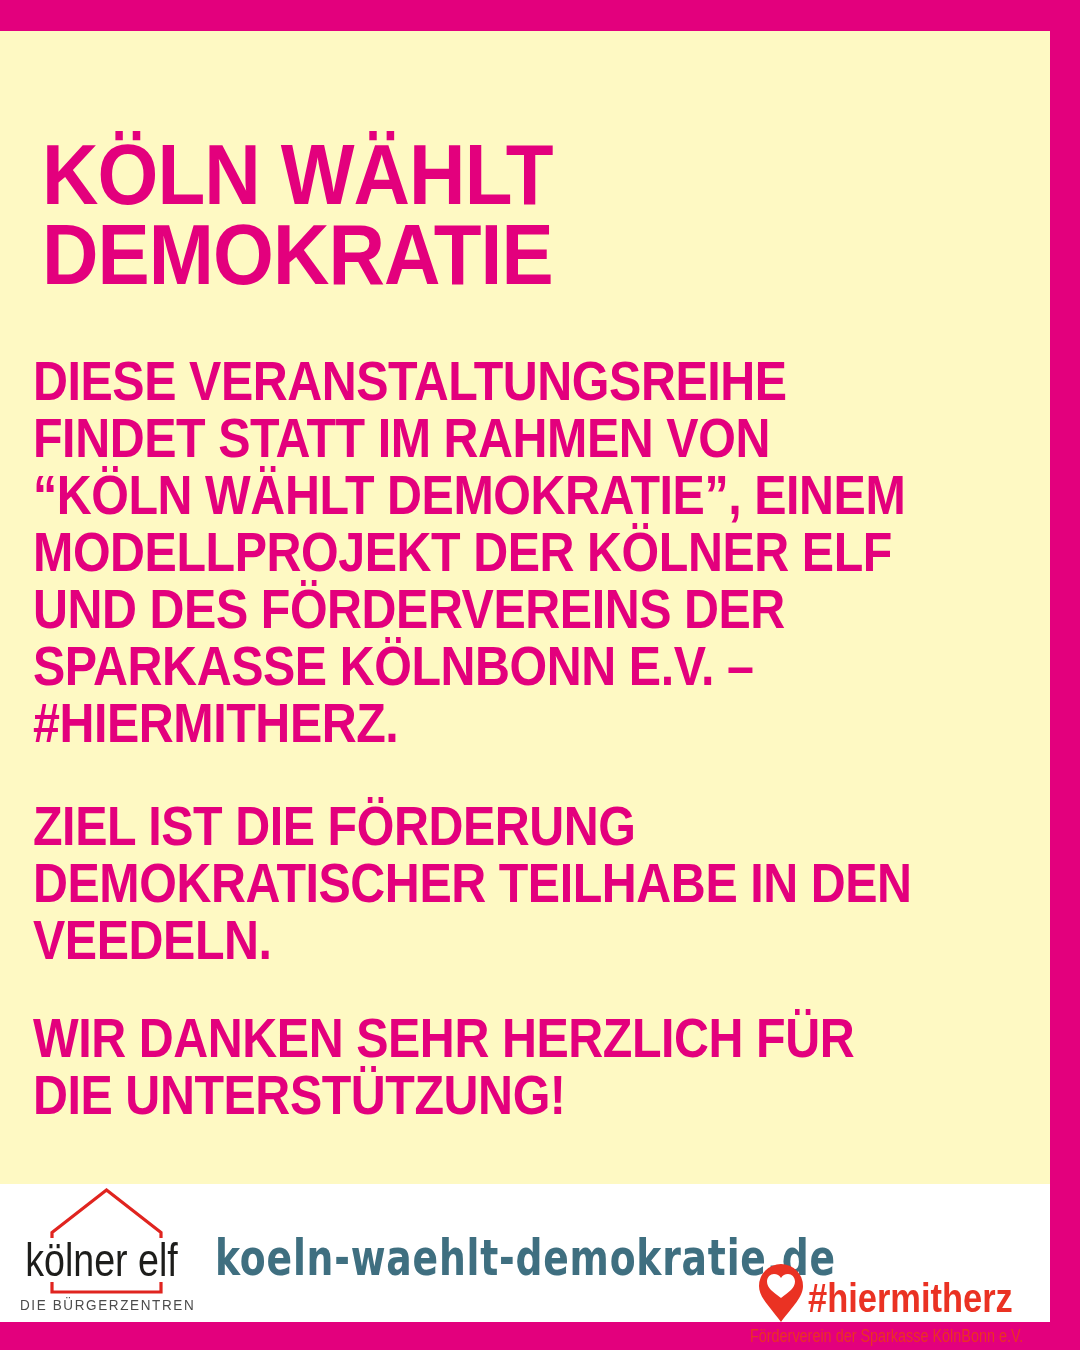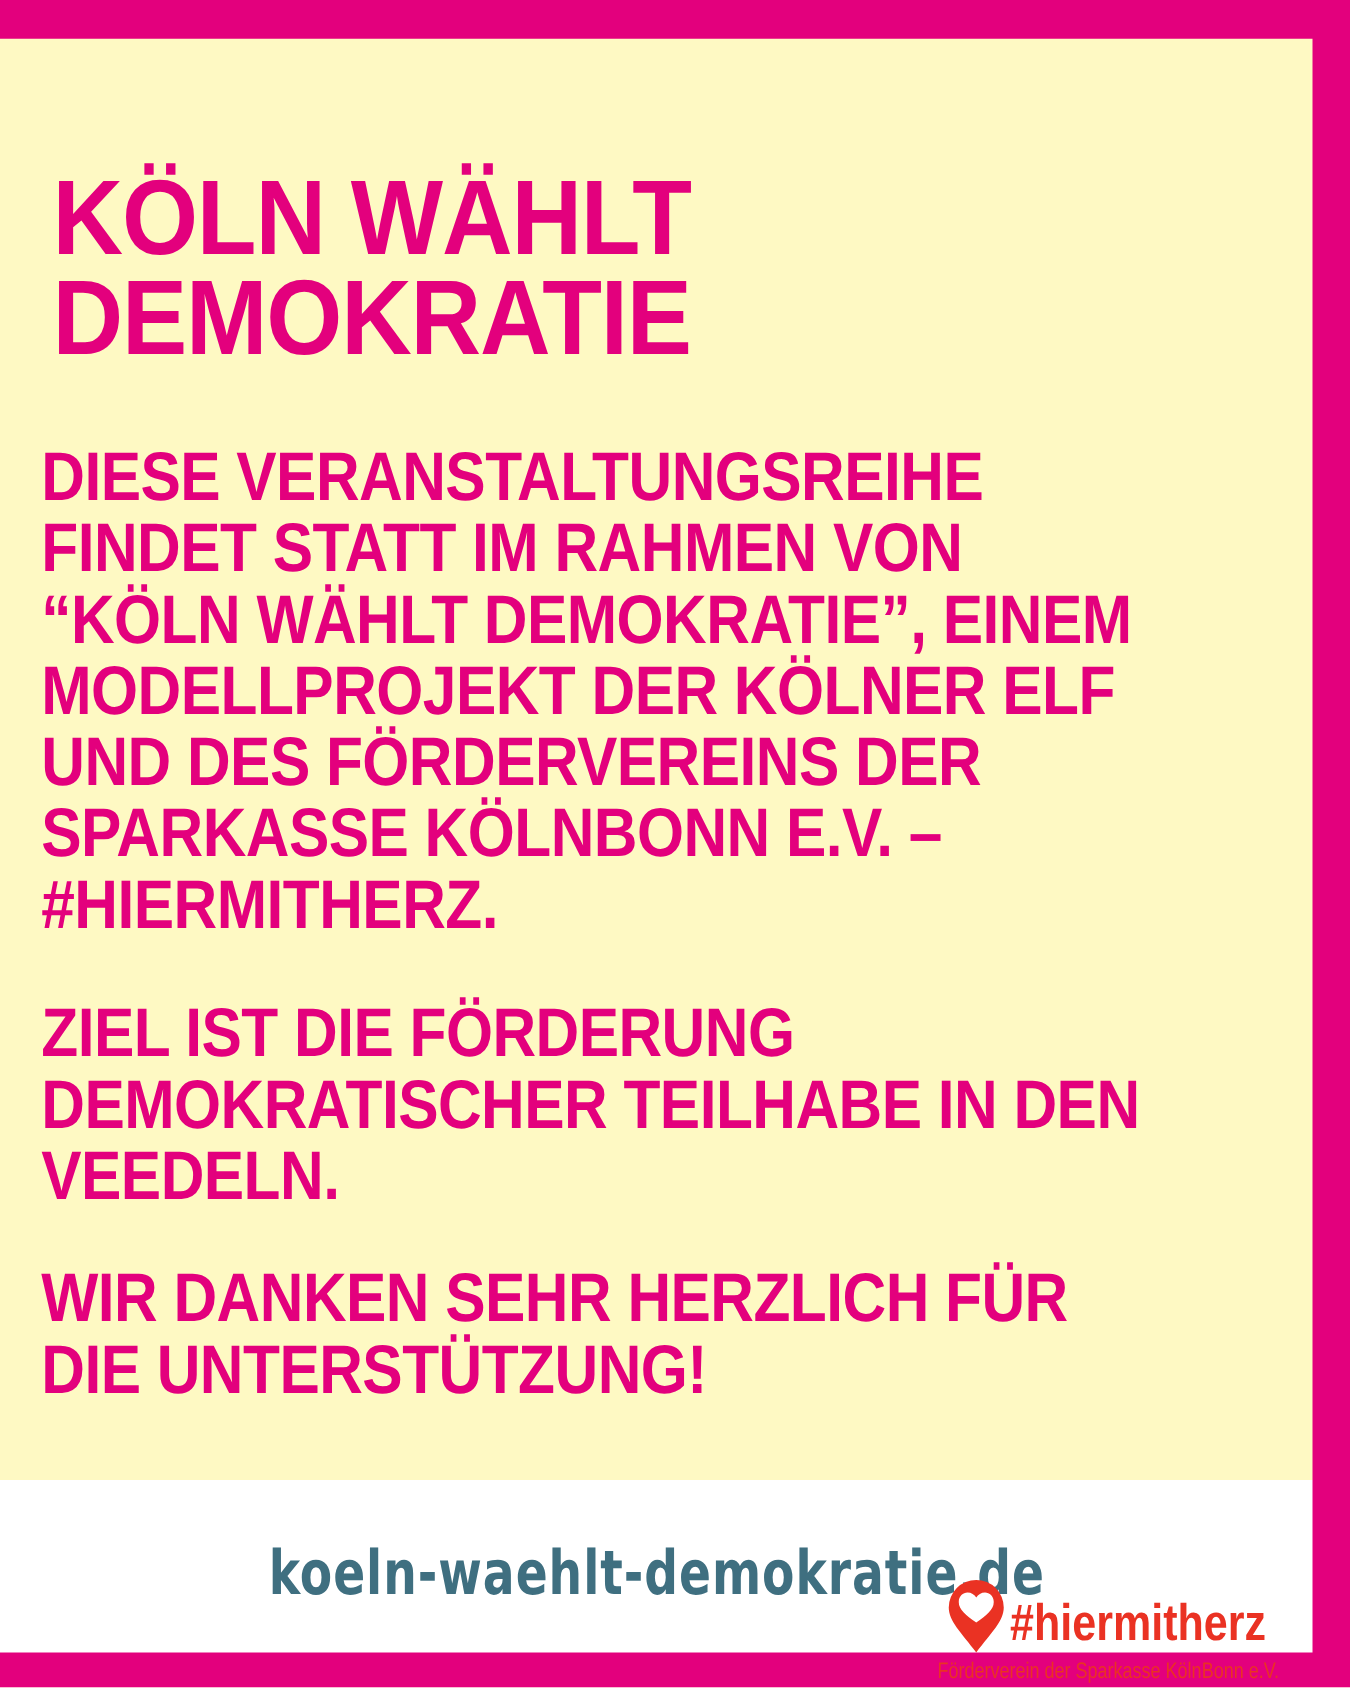--- a/index.html
+++ b/index.html
@@ -88,20 +88,27 @@
 
     <div class="para para-3">
       <div>WIR DANKEN SEHR HERZLICH FÜR</div>
       <div>DIE UNTERSTÜTZUNG!</div>
     </div>
 
   </div>
 
   <div class="footer">
 
+    <div class="kelf">
+      <svg class="kelf-house" width="113" height="106" viewBox="0 0 113 106">
+        <path d="M56.5 2 L2 44.5 L2 104 L111 104 L111 44.5 Z" fill="none" stroke="#e0241f" stroke-width="3.2" stroke-linejoin="miter"></path>
+      </svg>
+      <div class="kelf-name">kölner elf</div>
+      <div class="kelf-tag">DIE BÜRGERZENTREN</div>
+    </div>
 
     <div class="website">koeln-waehlt-demokratie.de</div>
 
     <div class="hmh">
       <svg class="hmh-pin" width="52" height="62" viewBox="0 0 52 62">
         <path d="M26 60 C14 44 4 35 4 24 A22 22 0 1 1 48 24 C48 35 38 44 26 60 Z" fill="#ea3223"></path>
         <path d="M26 36 C18 30 12 26 12 19.5 C12 15 15.4 12 19 12 C22 12 24.6 13.6 26 16 C27.4 13.6 30 12 33 12 C36.6 12 40 15 40 19.5 C40 26 34 30 26 36 Z" fill="#ffffff"></path>
       </svg>
       <div class="hmh-tag">#hiermitherz</div>
       <div class="hmh-sub">Förderverein der Sparkasse KölnBonn e.V.</div>

